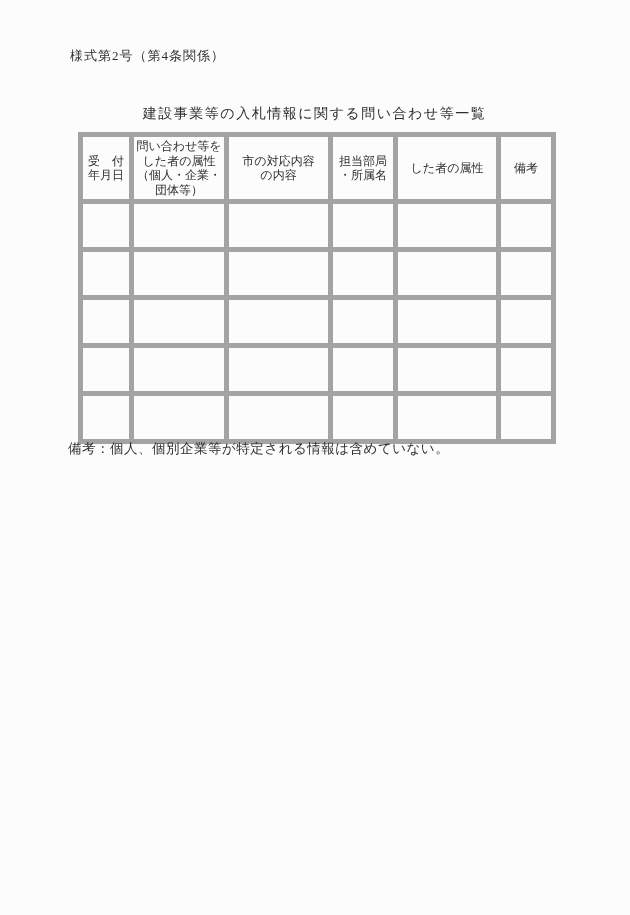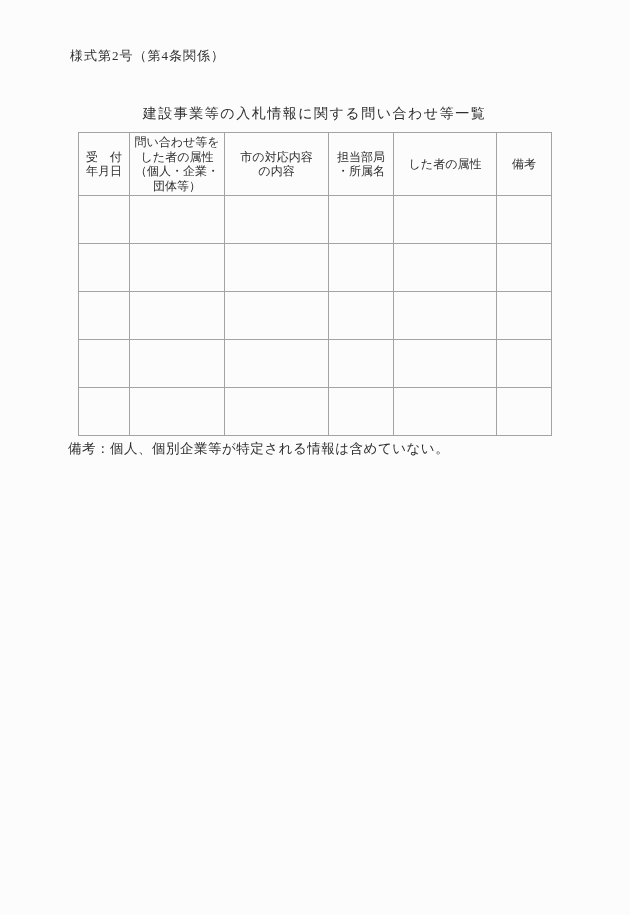--- a/index.html
+++ b/index.html
@@ -40,21 +40,21 @@
     margin-bottom: 8px;
     white-space: nowrap;
   }
   table.inquiry-table {
     border-collapse: collapse;
     table-layout: fixed;
     width: 473px;
   }
   table.inquiry-table th,
   table.inquiry-table td {
-    border: 1px solid #a3a3a3;
+    border: 5px solid #a3a3a3;
     background: #fcfcfc;
   }
   table.inquiry-table th {
     font-weight: normal;
     font-size: 12px;
     line-height: 14.5px;
     text-align: center;
     vertical-align: middle;
     white-space: pre-line;
     padding: 2px 1px;

